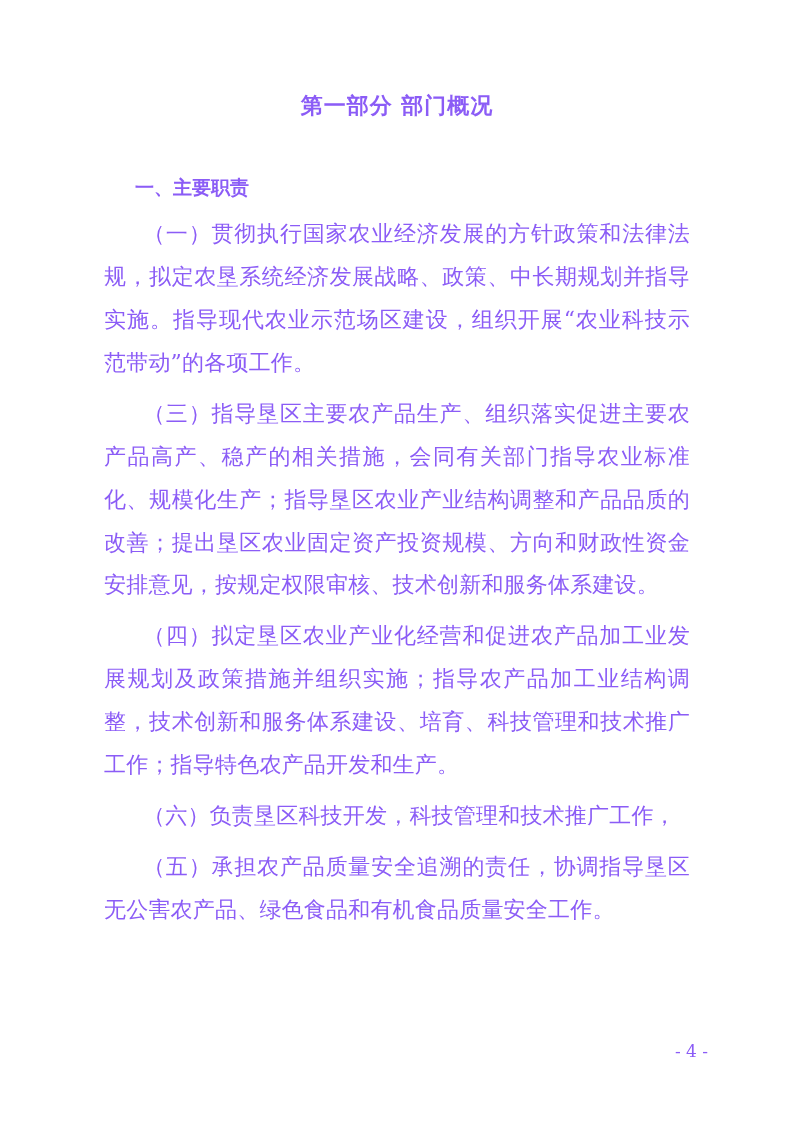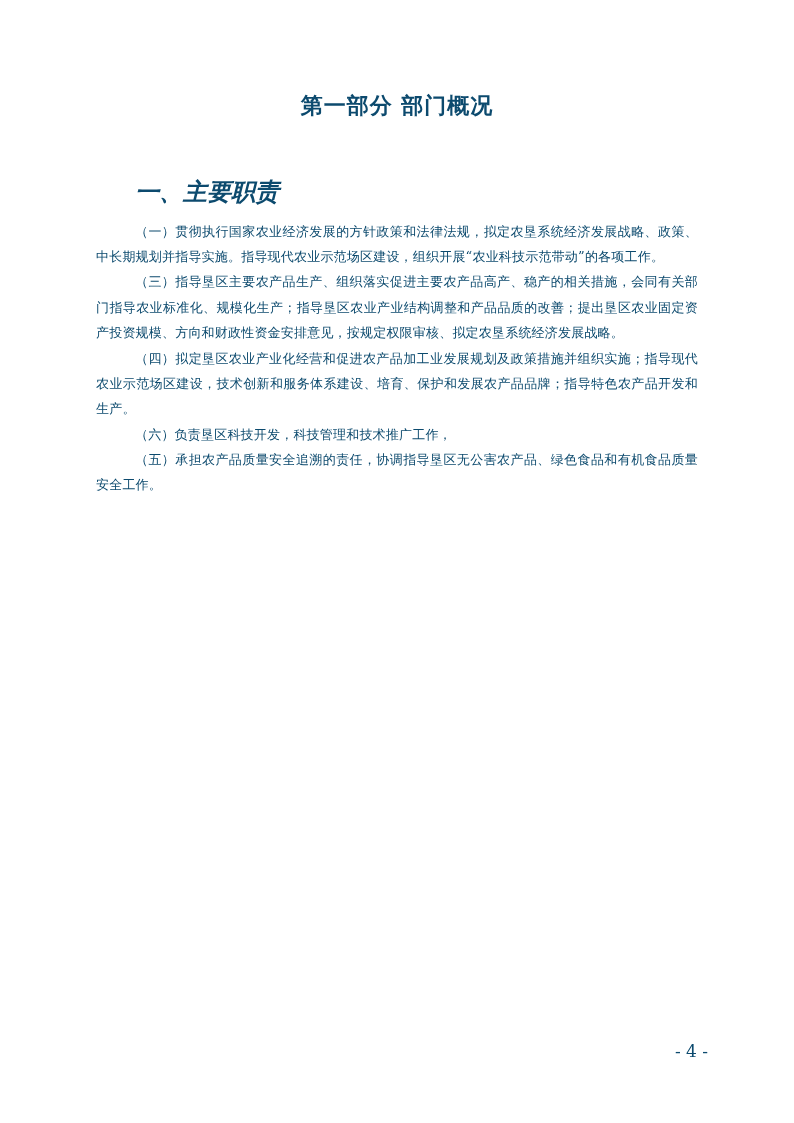--- a/index.html
+++ b/index.html
@@ -8,52 +8,51 @@
     background: #ffffff;
   }
   .page {
     position: relative;
     width: 794px;
     height: 1123px;
     margin: 0 auto;
     background: #ffffff;
     box-sizing: border-box;
     font-family: "DejaVu Serif", "Liberation Serif", serif;
-    color: #0c4a6e;
+    color: #8b5cf6;
     overflow: hidden;
   }
   .content {
     position: absolute;
     left: 96px;
     top: 88px;
     width: 602px;
   }
   .doc-title {
     text-align: center;
     font-size: 22px;
     font-weight: bold;
     letter-spacing: 1px;
     margin: 0 0 0 0;
     line-height: 1.6;
   }
   .gap-after-title {
     height: 46px;
   }
   .section-heading {
-    font-size: 24px;
+    font-size: 19px;
     font-weight: bold;
     text-indent: 39px;
     line-height: 1.9;
     margin: 0 0 4px 0;
-    font-style: italic;
   }
   p.body-par {
-    font-size: 13px;
+    font-size: 22px;
     line-height: 1.95;
-    margin: 0;
+    margin: 8px;
     text-indent: 39px;
     text-align: justify;
     text-justify: inter-ideograph;
     letter-spacing: 0.2px;
   }
   .page-number {
     position: absolute;
     right: 86px;
     bottom: 62px;
     font-size: 17px;
@@ -65,21 +64,21 @@
 
 <div class="page">
   <div class="content">
 
     <h1 class="doc-title">第一部分  部门概况</h1>
     <div class="gap-after-title"></div>
 
     <div class="section-heading">一、主要职责</div>
 
     <p class="body-par">（一）贯彻执行国家农业经济发展的方针政策和法律法规，拟定农垦系统经济发展战略、政策、中长期规划并指导实施。指导现代农业示范场区建设，组织开展“农业科技示范带动”的各项工作。</p>
-    <p class="body-par">（三）指导垦区主要农产品生产、组织落实促进主要农产品高产、稳产的相关措施，会同有关部门指导农业标准化、规模化生产；指导垦区农业产业结构调整和产品品质的改善；提出垦区农业固定资产投资规模、方向和财政性资金安排意见，按规定权限审核、拟定农垦系统经济发展战略。</p>
-    <p class="body-par">（四）拟定垦区农业产业化经营和促进农产品加工业发展规划及政策措施并组织实施；指导现代农业示范场区建设，技术创新和服务体系建设、培育、保护和发展农产品品牌；指导特色农产品开发和生产。</p>
+    <p class="body-par">（三）指导垦区主要农产品生产、组织落实促进主要农产品高产、稳产的相关措施，会同有关部门指导农业标准化、规模化生产；指导垦区农业产业结构调整和产品品质的改善；提出垦区农业固定资产投资规模、方向和财政性资金安排意见，按规定权限审核、技术创新和服务体系建设。</p>
+    <p class="body-par">（四）拟定垦区农业产业化经营和促进农产品加工业发展规划及政策措施并组织实施；指导农产品加工业结构调整，技术创新和服务体系建设、培育、科技管理和技术推广工作；指导特色农产品开发和生产。</p>
     <p class="body-par">（六）负责垦区科技开发，科技管理和技术推广工作，</p>
     <p class="body-par">（五）承担农产品质量安全追溯的责任，协调指导垦区无公害农产品、绿色食品和有机食品质量安全工作。</p>
 
   </div>
 
   <div class="page-number">- 4 -</div>
 </div>
 
 </body></html>

